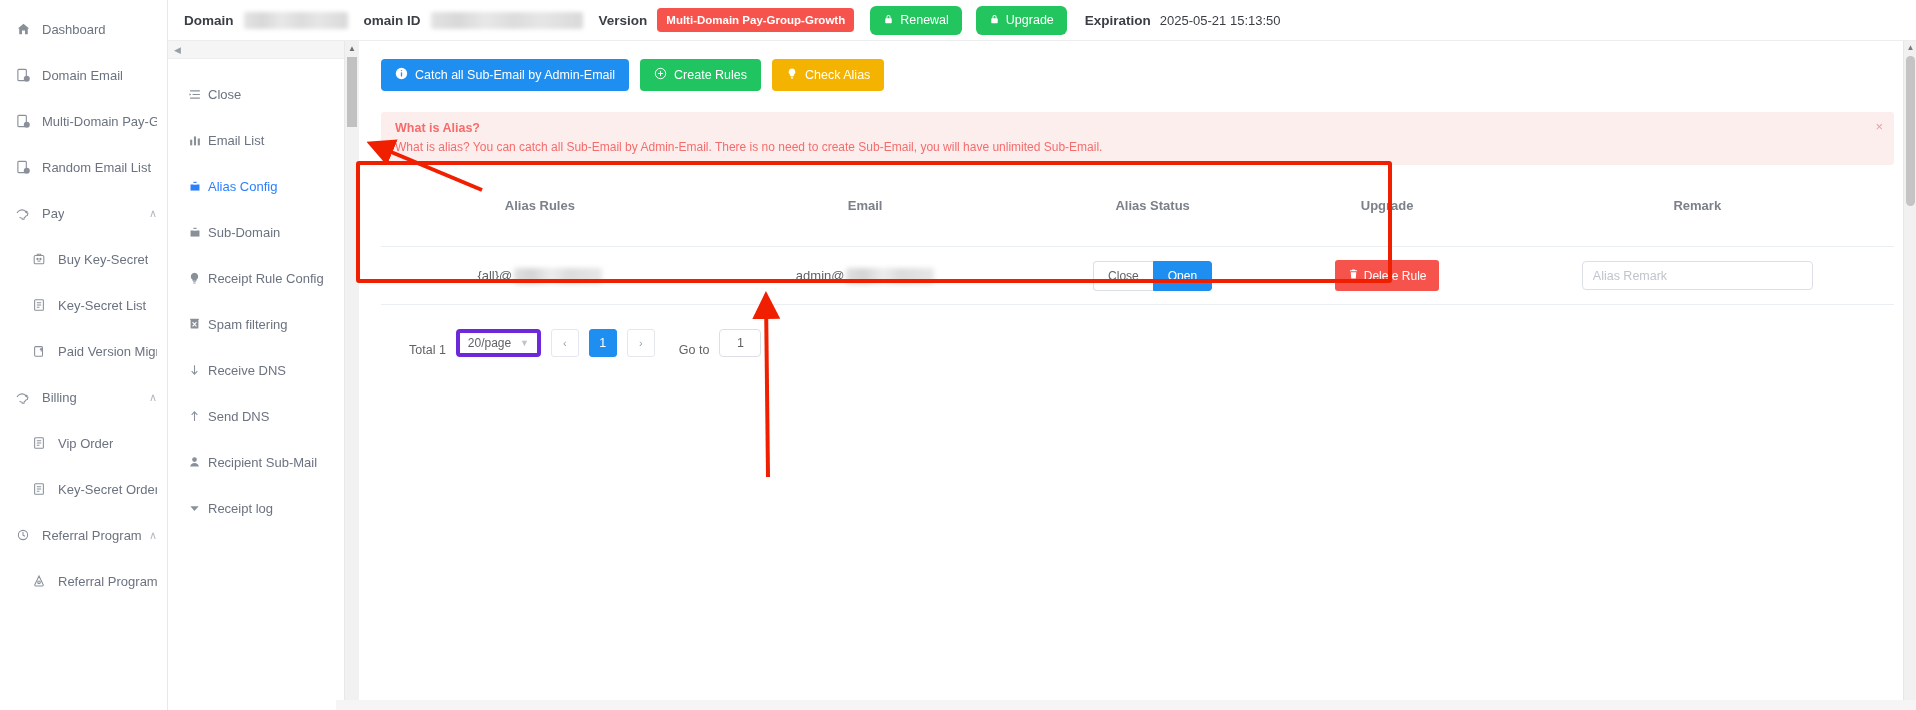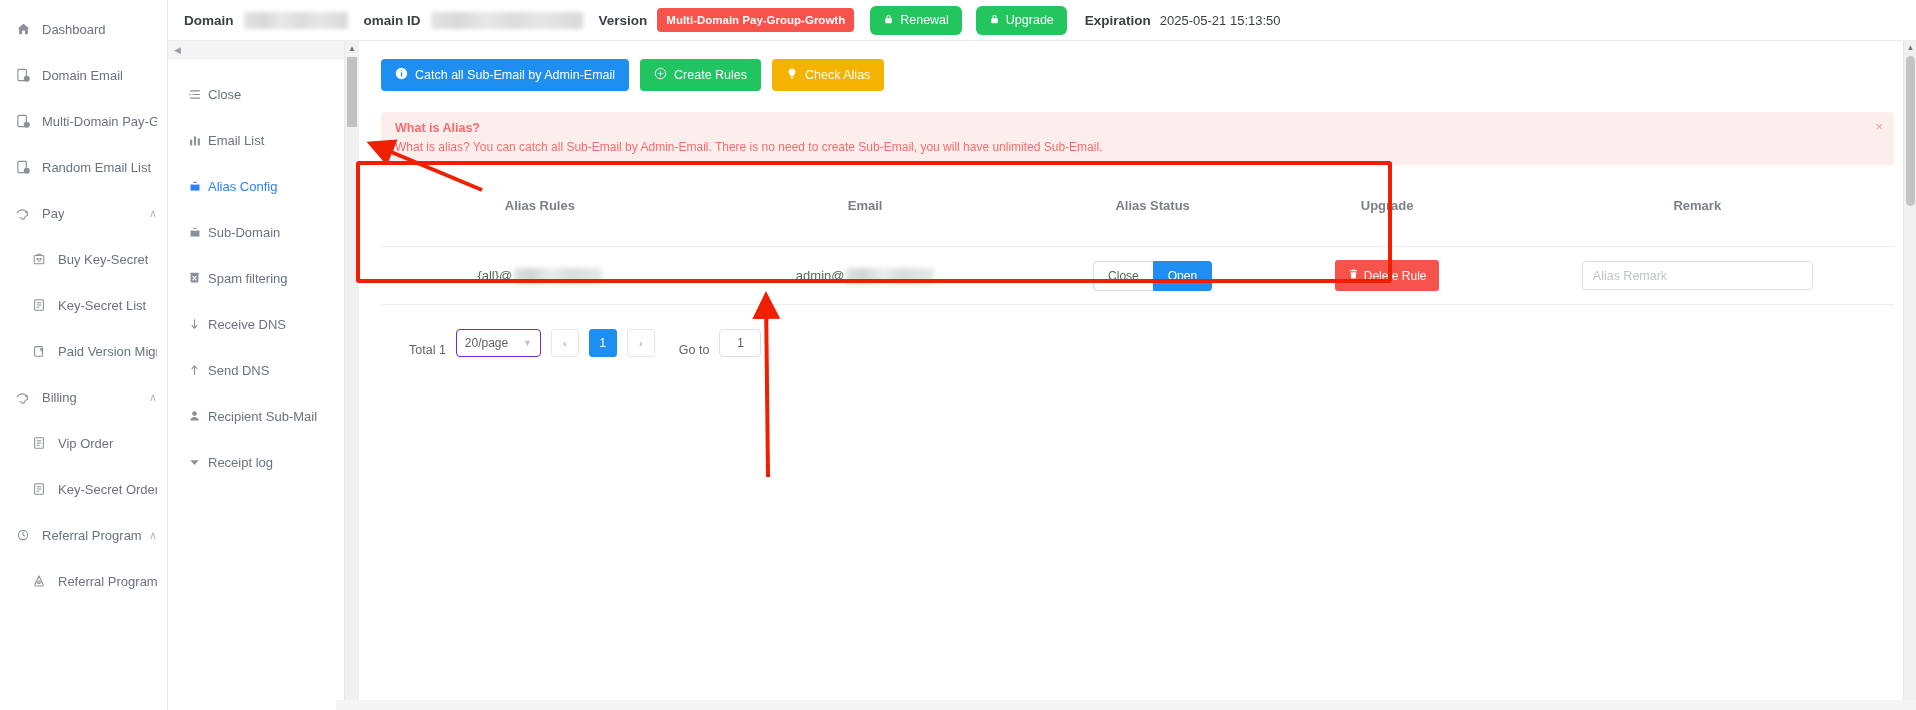--- a/index.html
+++ b/index.html
@@ -137,21 +137,21 @@
     width:231px; height:29px; border:1px solid #dcdfe6; border-radius:4px;
     padding:0 10px; font-size:12.5px; color:#c2410c; outline:none;
     font-family:"Liberation Sans", sans-serif; background:#fff;
   }
   .remark-input::placeholder { color:#c0c4cc; }
 
   
   .pager { display:flex; align-items:flex-end; gap:10px; padding:24px 0 0 28px; font-size:12.5px; color:#606266; }
   .pg-select {
     display:flex; align-items:center; justify-content:space-between; gap:8px;
-    width:85px; height:28px; border:1px solid #6d28d9; border-radius:4px;
+    width:85px; height:28px; border:4px solid #6d28d9; border-radius:4px;
     padding:0 8px; font-size:12px; color:#606266; cursor:pointer; background:#fff;
   }
   .pg-select .chev { color:#c0c4cc; font-size:9px; }
   .pg-btn {
     width:28px; height:28px; border:1px solid #e4e7ed; border-radius:3px; background:#fff;
     display:flex; align-items:center; justify-content:center; color:#9aa0a6; font-size:11px; cursor:pointer;
   }
   .pg-num {
     width:28px; height:28px; border-radius:3px; background:#1f8ef1; color:#fff;
     display:flex; align-items:center; justify-content:center; font-size:12.5px; cursor:pointer;
@@ -401,20 +401,30 @@
             <span class="ico">
               <svg width="14" height="13" viewBox="0 0 16 16" fill="currentColor">
                   <path d="M2.5 5.5h11v7.5h-11z"></path>
                   <path d="M6 3.2h4v2.3H6z" fill="#fff"></path>
                   <rect x="6" y="2.2" width="4" height="1.4"></rect>
                 </svg>
             </span>
             <span>Sub-Domain</span>
           </div>
 
+          <div class="sub-item">
+            <span class="ico">
+              <svg width="13" height="14" viewBox="0 0 16 16" fill="currentColor">
+                  <path d="M8 1.5a4.5 4.5 0 0 0-2.6 8.2v1.6h5.2V9.7A4.5 4.5 0 0 0 8 1.5z"></path>
+                  <rect x="6.2" y="12" width="3.6" height="1.3" rx=".5"></rect>
+                  <rect x="6.6" y="13.8" width="2.8" height="1.1" rx=".5"></rect>
+                </svg>
+            </span>
+            <span>Receipt Rule Config</span>
+          </div>
 
           <div class="sub-item">
             <span class="ico">
               <svg width="13" height="14" viewBox="0 0 16 16" fill="none" stroke="currentColor" stroke-width="1.4">
                   <rect x="3.2" y="3" width="9.6" height="10.5" rx=".8" fill="currentColor" stroke="none"></rect>
                   <path d="M5.6 5.6 10.4 11M10.4 5.6 5.6 11" stroke="#fff"></path>
                   <path d="M3.2 2.3h9.6" stroke-linecap="round"></path>
                 </svg>
             </span>
             <span>Spam filtering</span>

